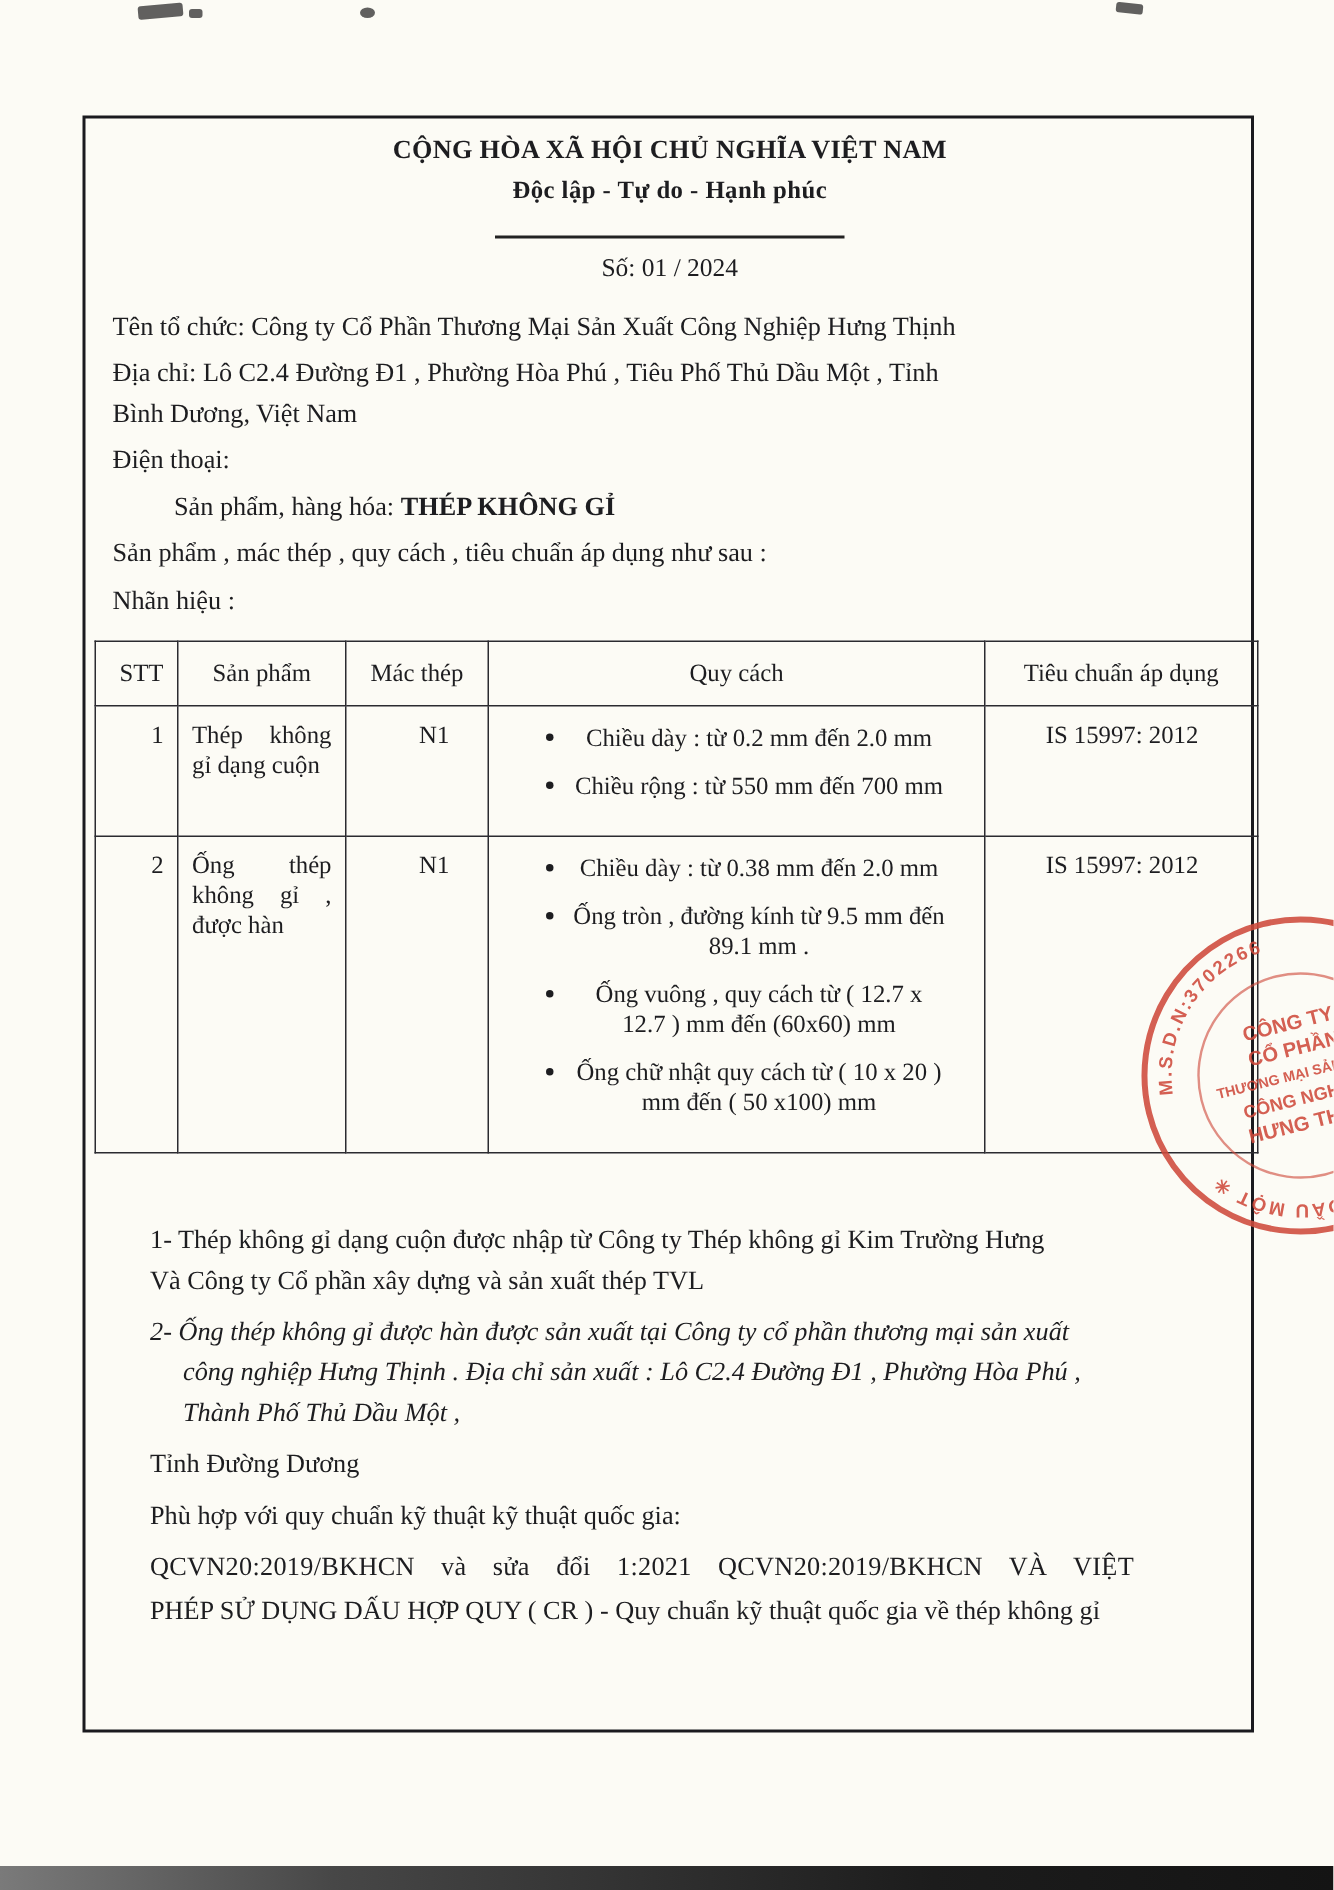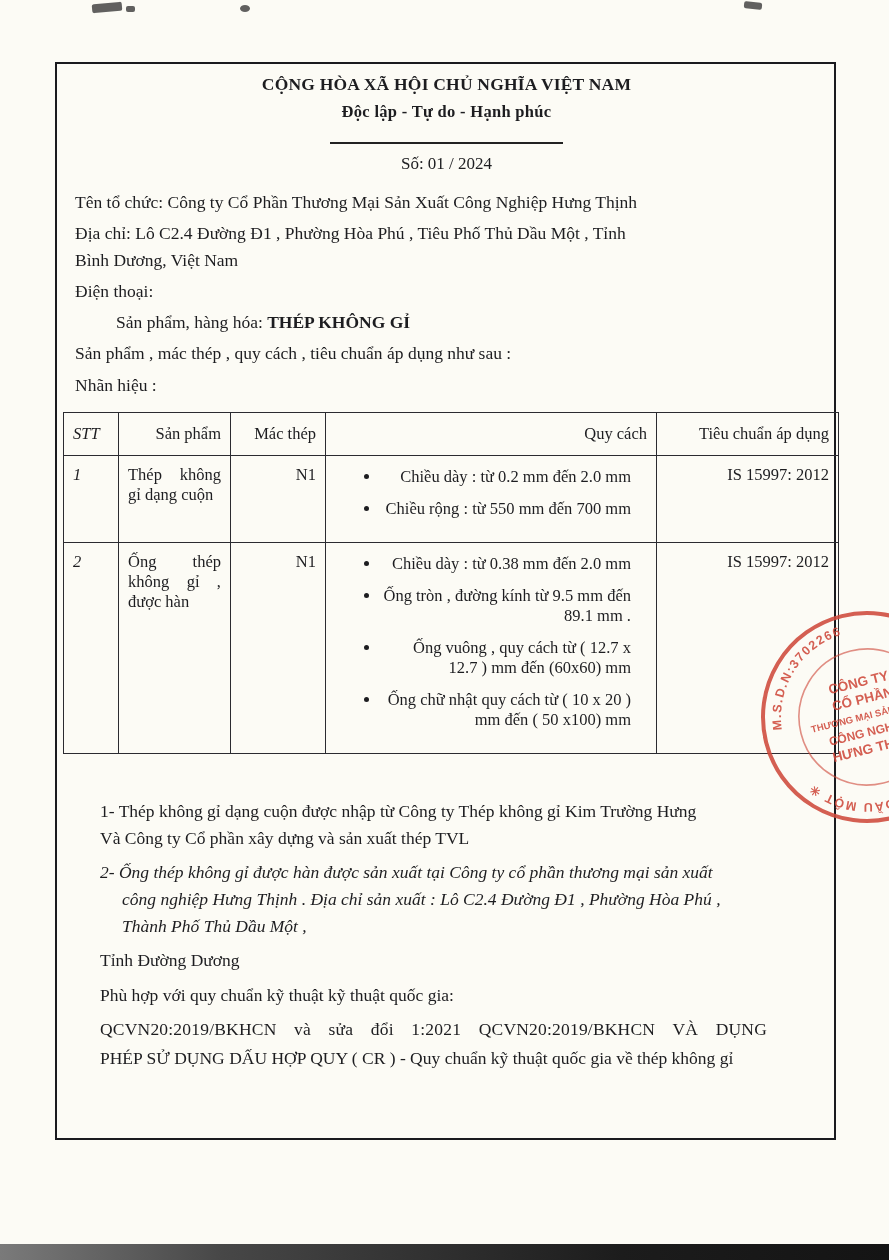--- a/index.html
+++ b/index.html
@@ -3,21 +3,21 @@
 <meta charset="utf-8">
 <style>
   html,body{margin:0;padding:0;}
   body{
     width:889px;height:1260px;position:relative;overflow:hidden;
     background:#fcfbf5;color:#1d1d20;
     font-family:"Liberation Serif", serif;
   }
   
   .frame{
-    position:absolute;left:55px;top:62px;width:781px;height:1078px;
+    position:absolute;left:55px;top:77px;width:781px;height:1078px;
     border:2px solid #1a1a1e;box-sizing:border-box;
     padding:10px 16px 0 18px;
   }
   .center{text-align:center;}
   .nat1{font-size:17.5px;font-weight:700;letter-spacing:.2px;}
   .nat2{
     display:inline-block;margin-top:7px;font-size:16.5px;font-weight:700;
     padding:0 12px 20px;border-bottom:2px solid #222;letter-spacing:.3px;
   }
   .title{margin-top:27px;font-size:21.5px;font-weight:700;letter-spacing:.6px;}
@@ -29,26 +29,26 @@
   .indent1{margin-left:8px;}
   .mt6{margin-top:8px;}
   .sp{white-space:pre-wrap;margin-left:41px;}
 
   table.spec{
     border-collapse:collapse;table-layout:fixed;width:775px;
     margin:14px 0 0 -12px;font-size:16.5px;
   }
   .spec th,.spec td{
     border:1.6px solid #2b2b30;vertical-align:top;
-    padding:9px 9px;text-align:right;font-weight:400;
+    padding:9px 9px;text-align:center;font-weight:400;
   }
   .spec th{padding:11px 9px;}
   .c-stt{width:55px;} .c-prod{width:112px;} .c-grade{width:95px;}
   .c-spec{width:331px;} .c-std{width:182px;}
-  th.stt,td.stt{text-align:left;font-style:italic;}
+  th.stt,td.stt{text-align:right;}
   td.prod{text-align:justify;}
   td.grade{padding-left:32px;}
   ul.specs{margin:0;padding:2px 16px 2px 46px;}
   ul.specs li{margin:0 0 12px;}
   td.std{padding-left:10px;}
 
   .notes{margin:44px 0 0 25px;font-size:17.5px;line-height:1.55;}
   .notes p{margin:0 0 7px;}
   .n2{padding-left:22px;text-indent:-22px;font-style:italic;}
   .n4{margin-left:-15px;}
@@ -150,21 +150,21 @@
   </table>
 
   <div class="notes">
     <p class="ml">1-  Thép không gỉ dạng cuộn được nhập từ Công ty Thép không gỉ Kim Trường Hưng
 Và Công ty Cổ phần xây dựng và sản xuất thép TVL</p>
     <p class="ml n2">2-  Ống thép không gỉ được hàn được sản xuất tại Công ty cổ phần thương mại sản xuất
 công nghiệp Hưng Thịnh . Địa chỉ sản xuất : Lô C2.4 Đường Đ1 , Phường Hòa Phú ,
 Thành Phố Thủ Dầu Một ,</p>
     <p>Tỉnh Đường Dương</p>
     <p class="n4">Phù hợp với quy chuẩn kỹ thuật kỹ thuật quốc gia:</p>
-    <p class="n5a">QCVN20:2019/BKHCN và sửa đổi 1:2021 QCVN20:2019/BKHCN VÀ DỤNG</p>
+    <p class="n5a">QCVN20:2019/BKHCN và sửa đổi 1:2021 QCVN20:2019/BKHCN VÀ VIỆT</p>
     <p class="n5b">PHÉP SỬ DỤNG DẤU HỢP QUY ( CR ) -  Quy chuẩn kỹ thuật quốc gia về thép không gỉ</p>
   </div>
 
 </div>
 
 <svg class="stamp" viewBox="0 0 250 250" xmlns="http://www.w3.org/2000/svg">
   <defs>
     <path id="arcTop" d="M 39,125 A 86,86 0 0 1 211,125" fill="none"></path>
     <path id="arcBot" d="M 211,125 A 86,86 0 0 1 39,125" fill="none"></path>
   </defs>

